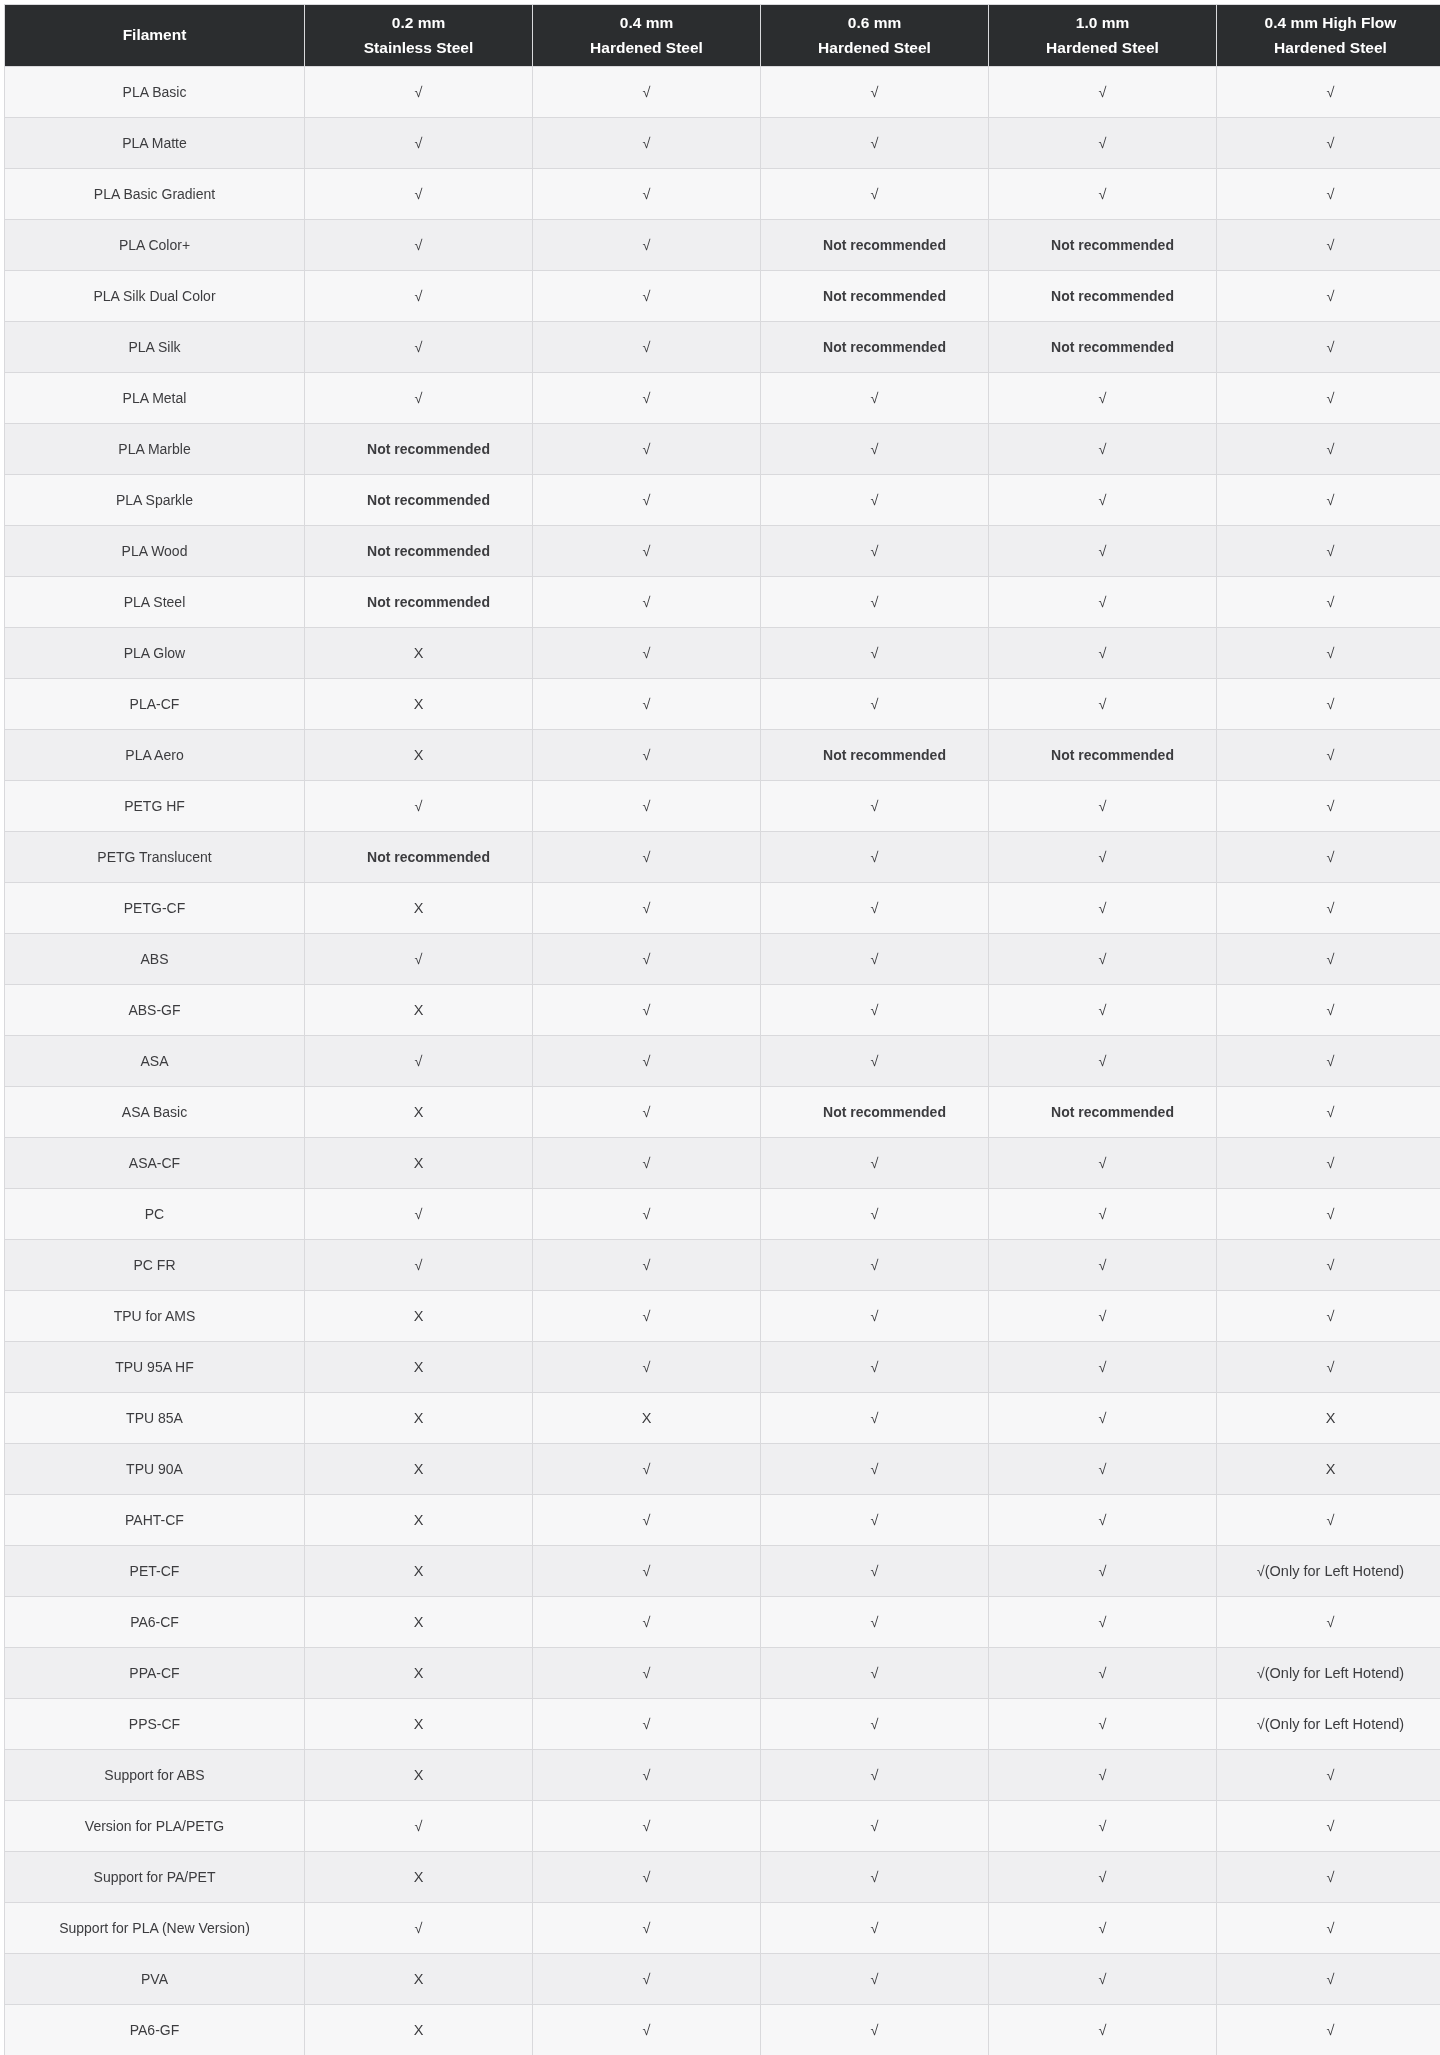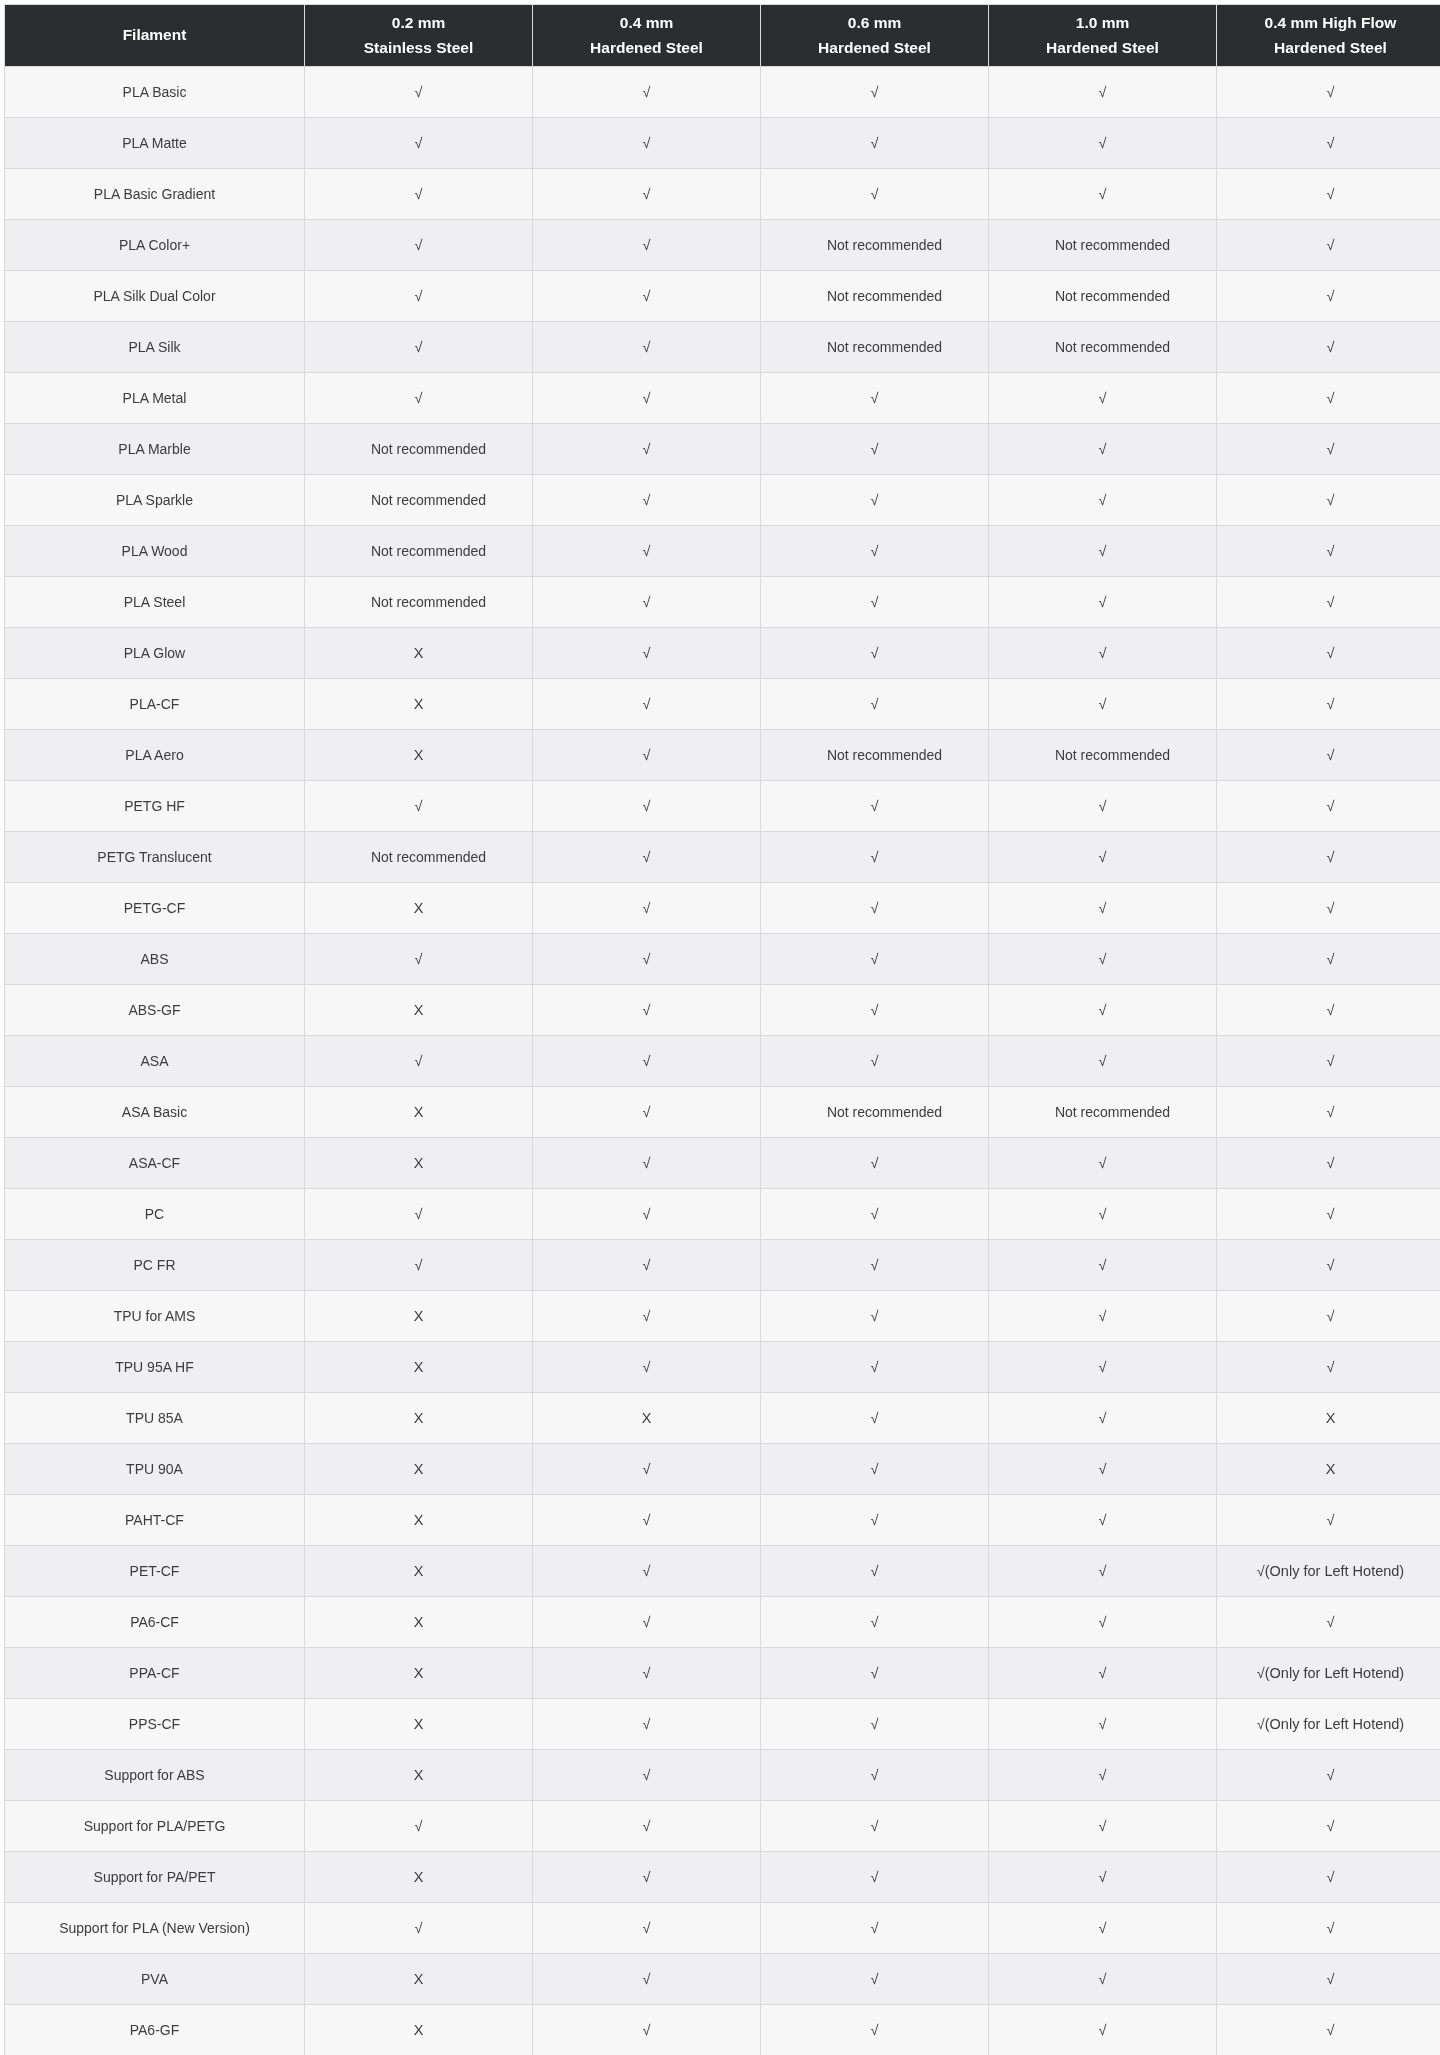--- a/index.html
+++ b/index.html
@@ -47,21 +47,21 @@
     height:51px;
     text-align:center;
     vertical-align:middle;
     font-size:14px;
     border:1px solid var(--border);
     padding:4px 8px;
     color:var(--cell-text);
   }
   tbody tr:nth-child(odd) td{background:var(--row-odd);}
   tbody tr:nth-child(even) td{background:var(--row-even);}
-  td.notrec{font-weight:400;padding-left:28px;}
+  td.notrec{font-weight:700;padding-left:28px;}
   td.mark{font-size:14.5px;}
 </style>
 </head>
 <body>
 
 <div class="page">
   <table class="compat">
     <colgroup>
         <col class="filament-col">
         <col class="nozzle-col">
@@ -352,21 +352,21 @@
         </tr>
         <tr>
           <td>Support for ABS</td>
           <td class="mark">X</td>
           <td class="mark">√</td>
           <td class="mark">√</td>
           <td class="mark">√</td>
           <td class="mark">√</td>
         </tr>
         <tr>
-          <td>Support for PLA/PETG</td>
+          <td>Version for PLA/PETG</td>
           <td class="mark">√</td>
           <td class="mark">√</td>
           <td class="mark">√</td>
           <td class="mark">√</td>
           <td class="mark">√</td>
         </tr>
         <tr>
           <td>Support for PA/PET</td>
           <td class="mark">X</td>
           <td class="mark">√</td>

